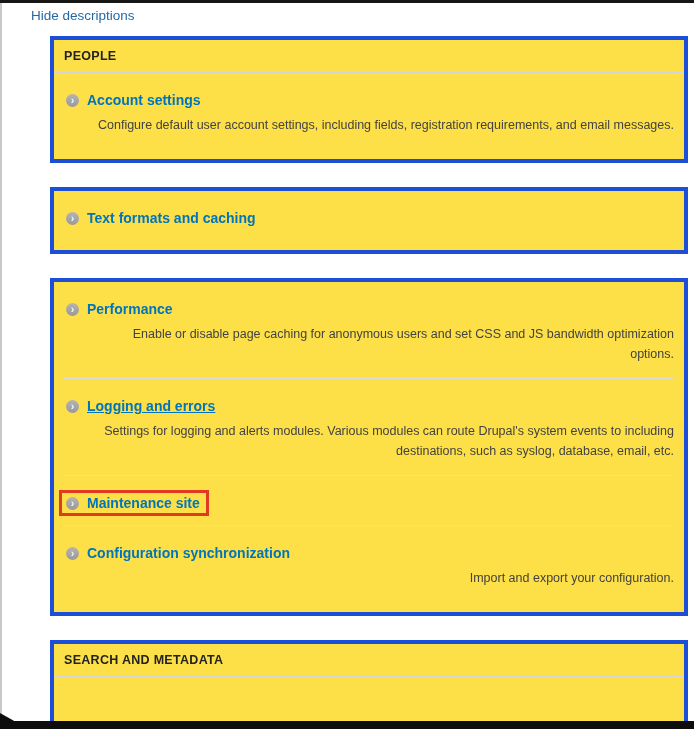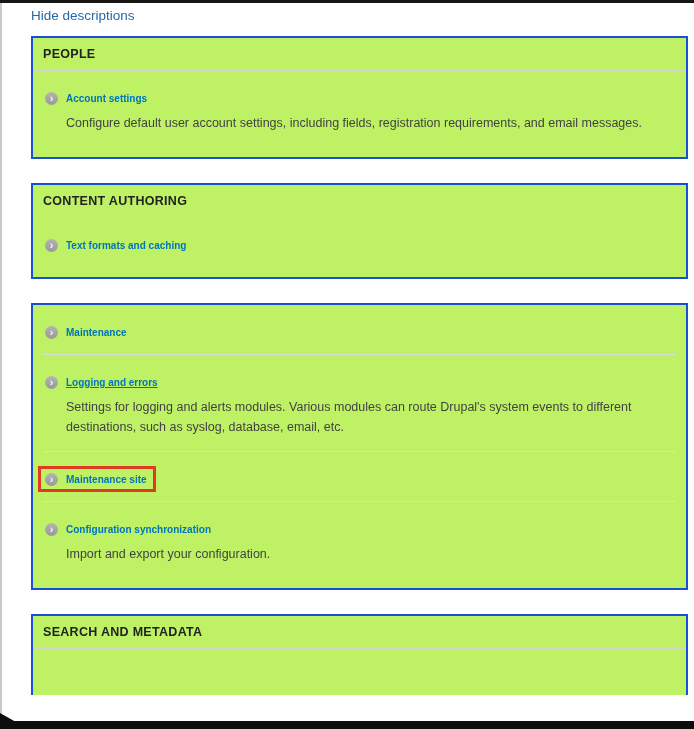--- a/index.html
+++ b/index.html
@@ -38,23 +38,24 @@
   }
   .toggle-link {
     display: inline-block;
     color: #2369a6;
     font-size: 13.5px;
     text-decoration: none;
     margin: 0 6px 13px 0;
     line-height: 15px;
   }
   .panel {
-    background: #bef264;
-    border: 2px solid #1d4ed8;
+    background: #fde047;
+    border: 4px solid #1d4ed8;
     margin-bottom: 24px;
+    margin-left: 19px;
   }
   .panel-header {
     font-size: 12.5px;
     font-weight: bold;
     color: #222222;
     letter-spacing: 0.3px;
     text-transform: uppercase;
     padding: 9px 10px;
     border-bottom: 1px solid #d4d4d4;
     line-height: 14px;
@@ -76,38 +77,39 @@
     background: linear-gradient(180deg, #b4b4b4, #999999);
     color: #f6f6f6;
     font-size: 11px;
     font-weight: bold;
     line-height: 12px;
     text-align: center;
     flex: 0 0 13px;
   }
   .item-link {
     color: #0074bd;
-    font-size: 10px;
+    font-size: 14px;
     font-weight: bold;
     text-decoration: none;
     line-height: 15px;
   }
   .item-link.underlined { text-decoration: underline; }
   .annotation-box {
     position: absolute;
     top: -6px; bottom: -5px; left: -7px; right: -9px;
     border: 3px solid #e23923;
     pointer-events: none;
   }
   .item-desc {
     margin: 7px 0 0 23px;
     color: #424242;
     font-size: 12.5px;
     line-height: 20px;
     max-width: 600px;
+    text-align: right;
   }
   .panel.cut-off {
     margin-bottom: 0;
     border-bottom: none;
     height: 81px;
     overflow: hidden;
   }
 </style>
 </head>
 <body>
@@ -128,47 +130,47 @@
           <span class="arrow-icon">›</span>
           <a href="#" class="item-link">Account settings</a>
         </div>
         <div class="item-desc">Configure default user account settings, including fields, registration requirements, and email messages.</div>
       </div>
     </div>
   </div>
 
   
   <div class="panel">
-    <div class="panel-header">CONTENT AUTHORING</div>
     <div class="panel-body">
       <div class="item">
         <div class="item-head">
           <span class="arrow-icon">›</span>
           <a href="#" class="item-link">Text formats and caching</a>
         </div>
       </div>
     </div>
   </div>
 
   
   <div class="panel">
     <div class="panel-body">
       <div class="item">
         <div class="item-head">
           <span class="arrow-icon">›</span>
-          <a href="#" class="item-link">Maintenance</a>
+          <a href="#" class="item-link">Performance</a>
         </div>
+        <div class="item-desc">Enable or disable page caching for anonymous users and set CSS and JS bandwidth optimization options.</div>
       </div>
 
       <div class="item">
         <div class="item-head">
           <span class="arrow-icon">›</span>
           <a href="#" class="item-link underlined">Logging and errors</a>
         </div>
-        <div class="item-desc">Settings for logging and alerts modules. Various modules can route Drupal's system events to different destinations, such as syslog, database, email, etc.</div>
+        <div class="item-desc">Settings for logging and alerts modules. Various modules can route Drupal's system events to including destinations, such as syslog, database, email, etc.</div>
       </div>
 
       <div class="item">
         <div class="item-head">
           <div class="annotation-box"></div>
           <span class="arrow-icon">›</span>
           <a href="#" class="item-link">Maintenance site</a>
         </div>
       </div>
 

